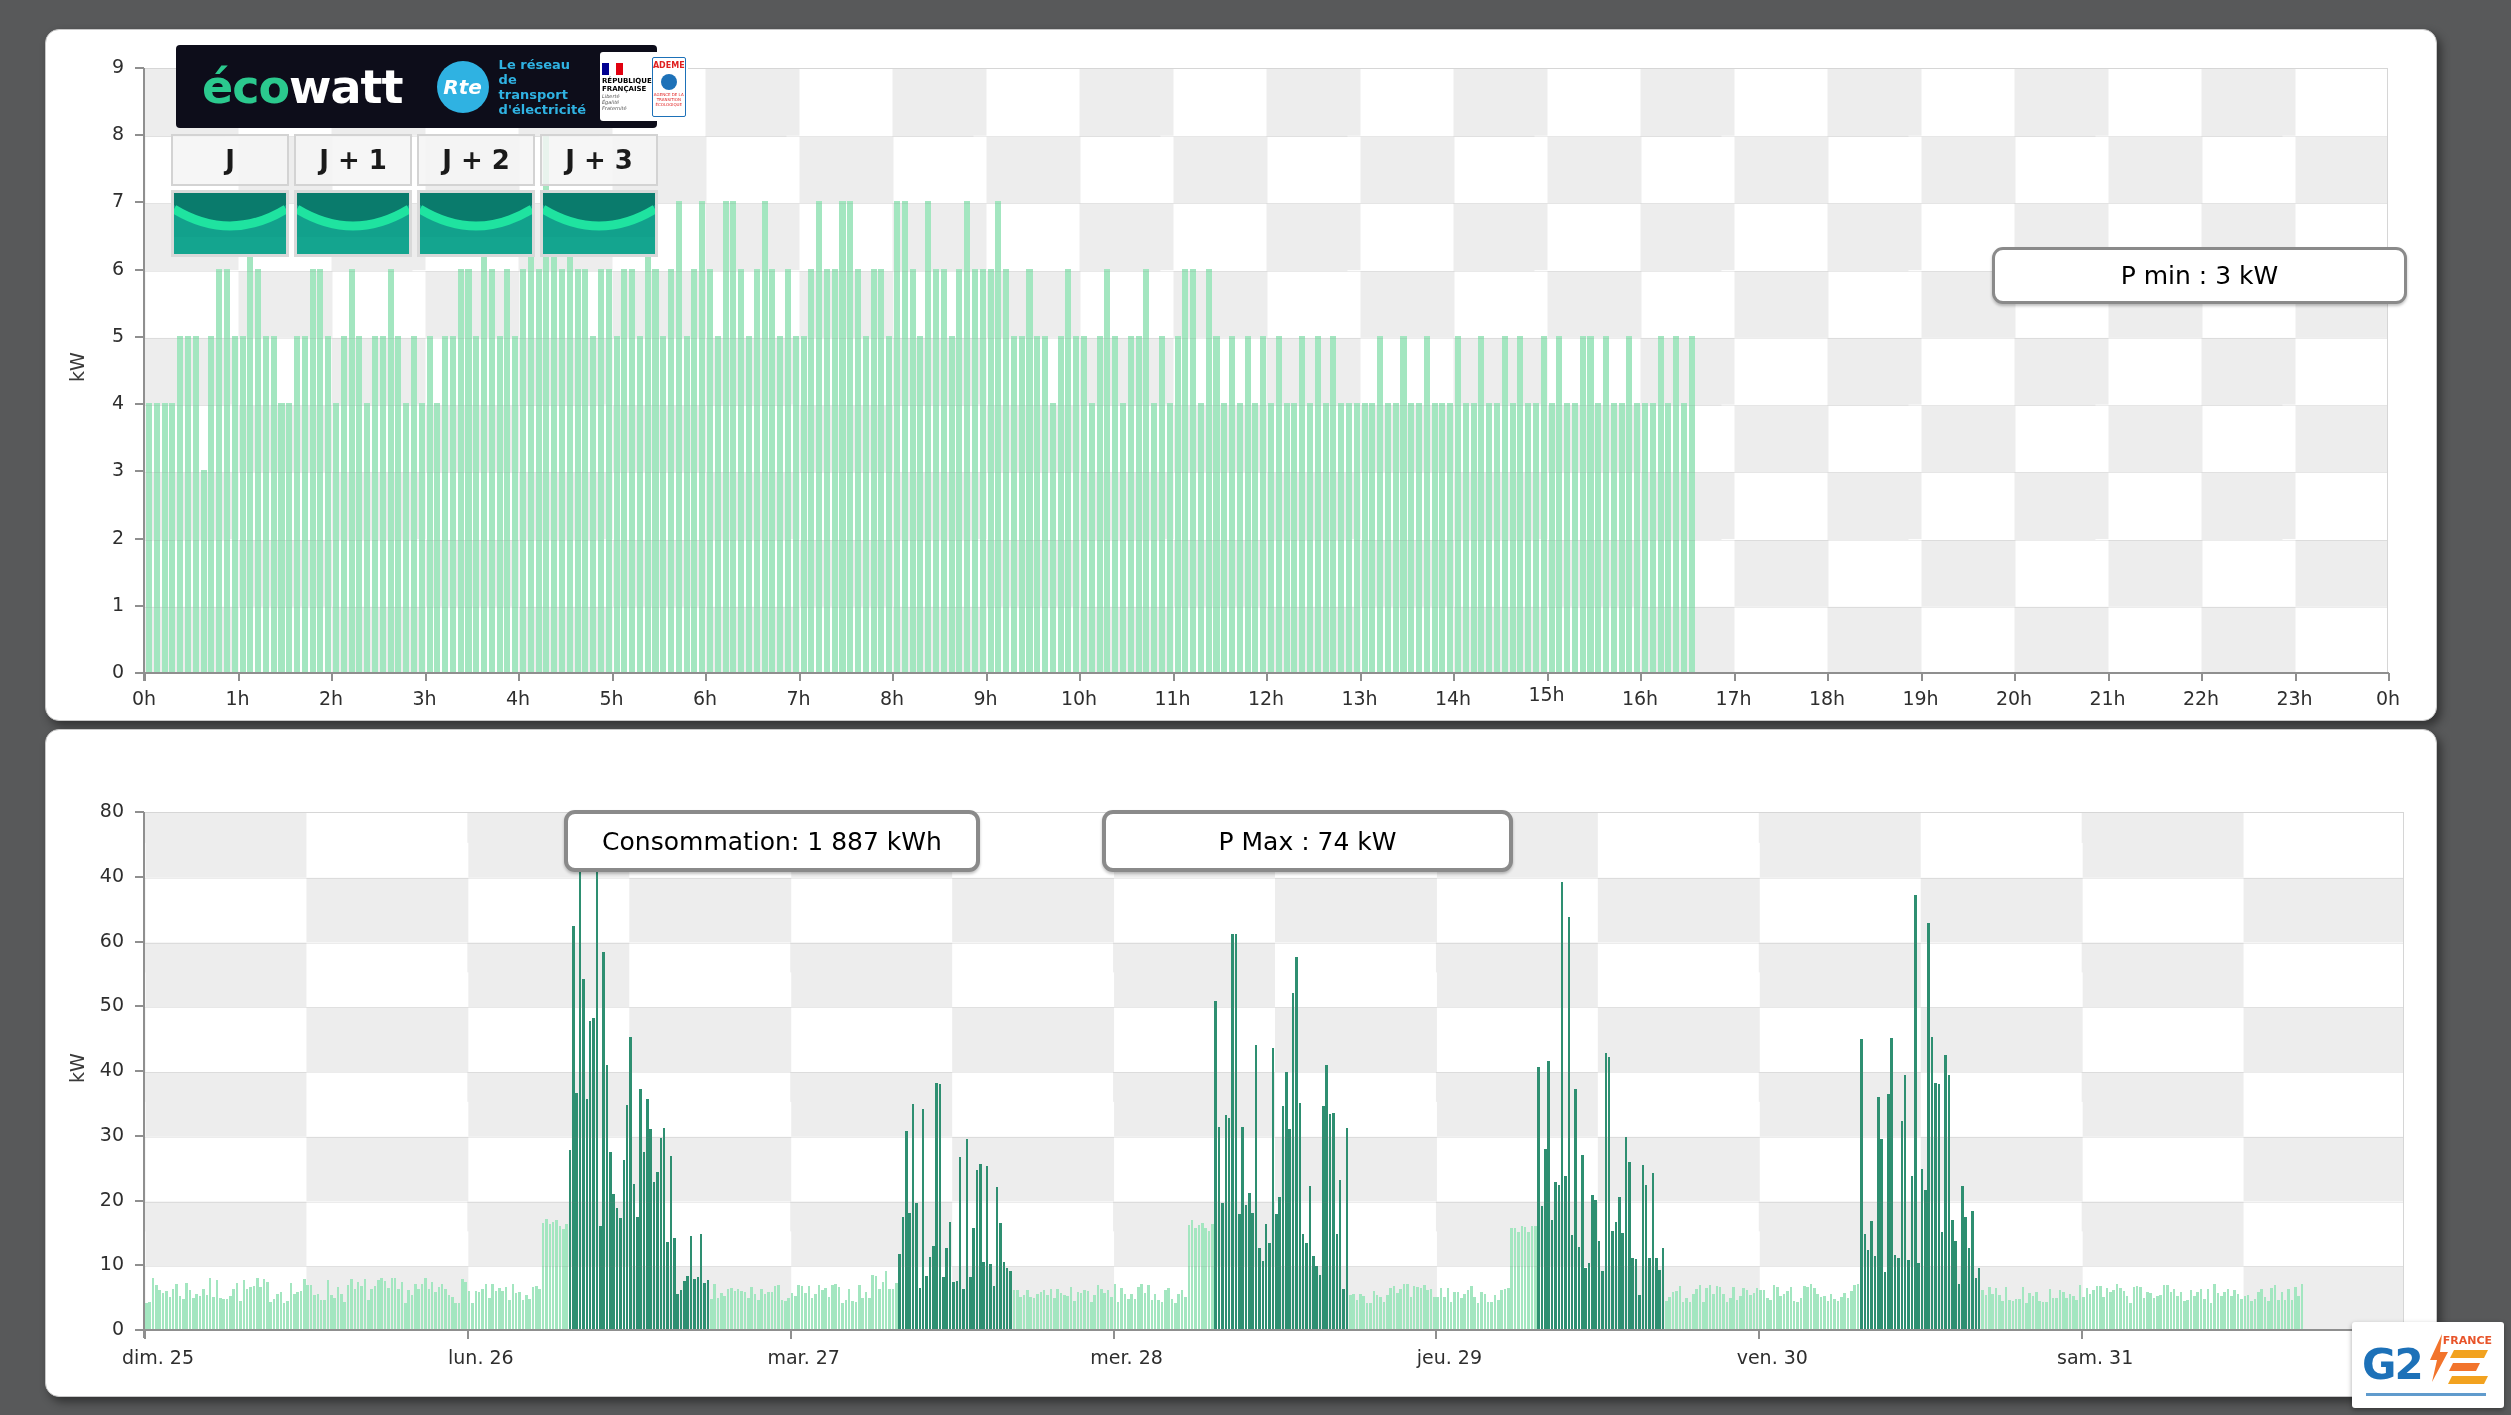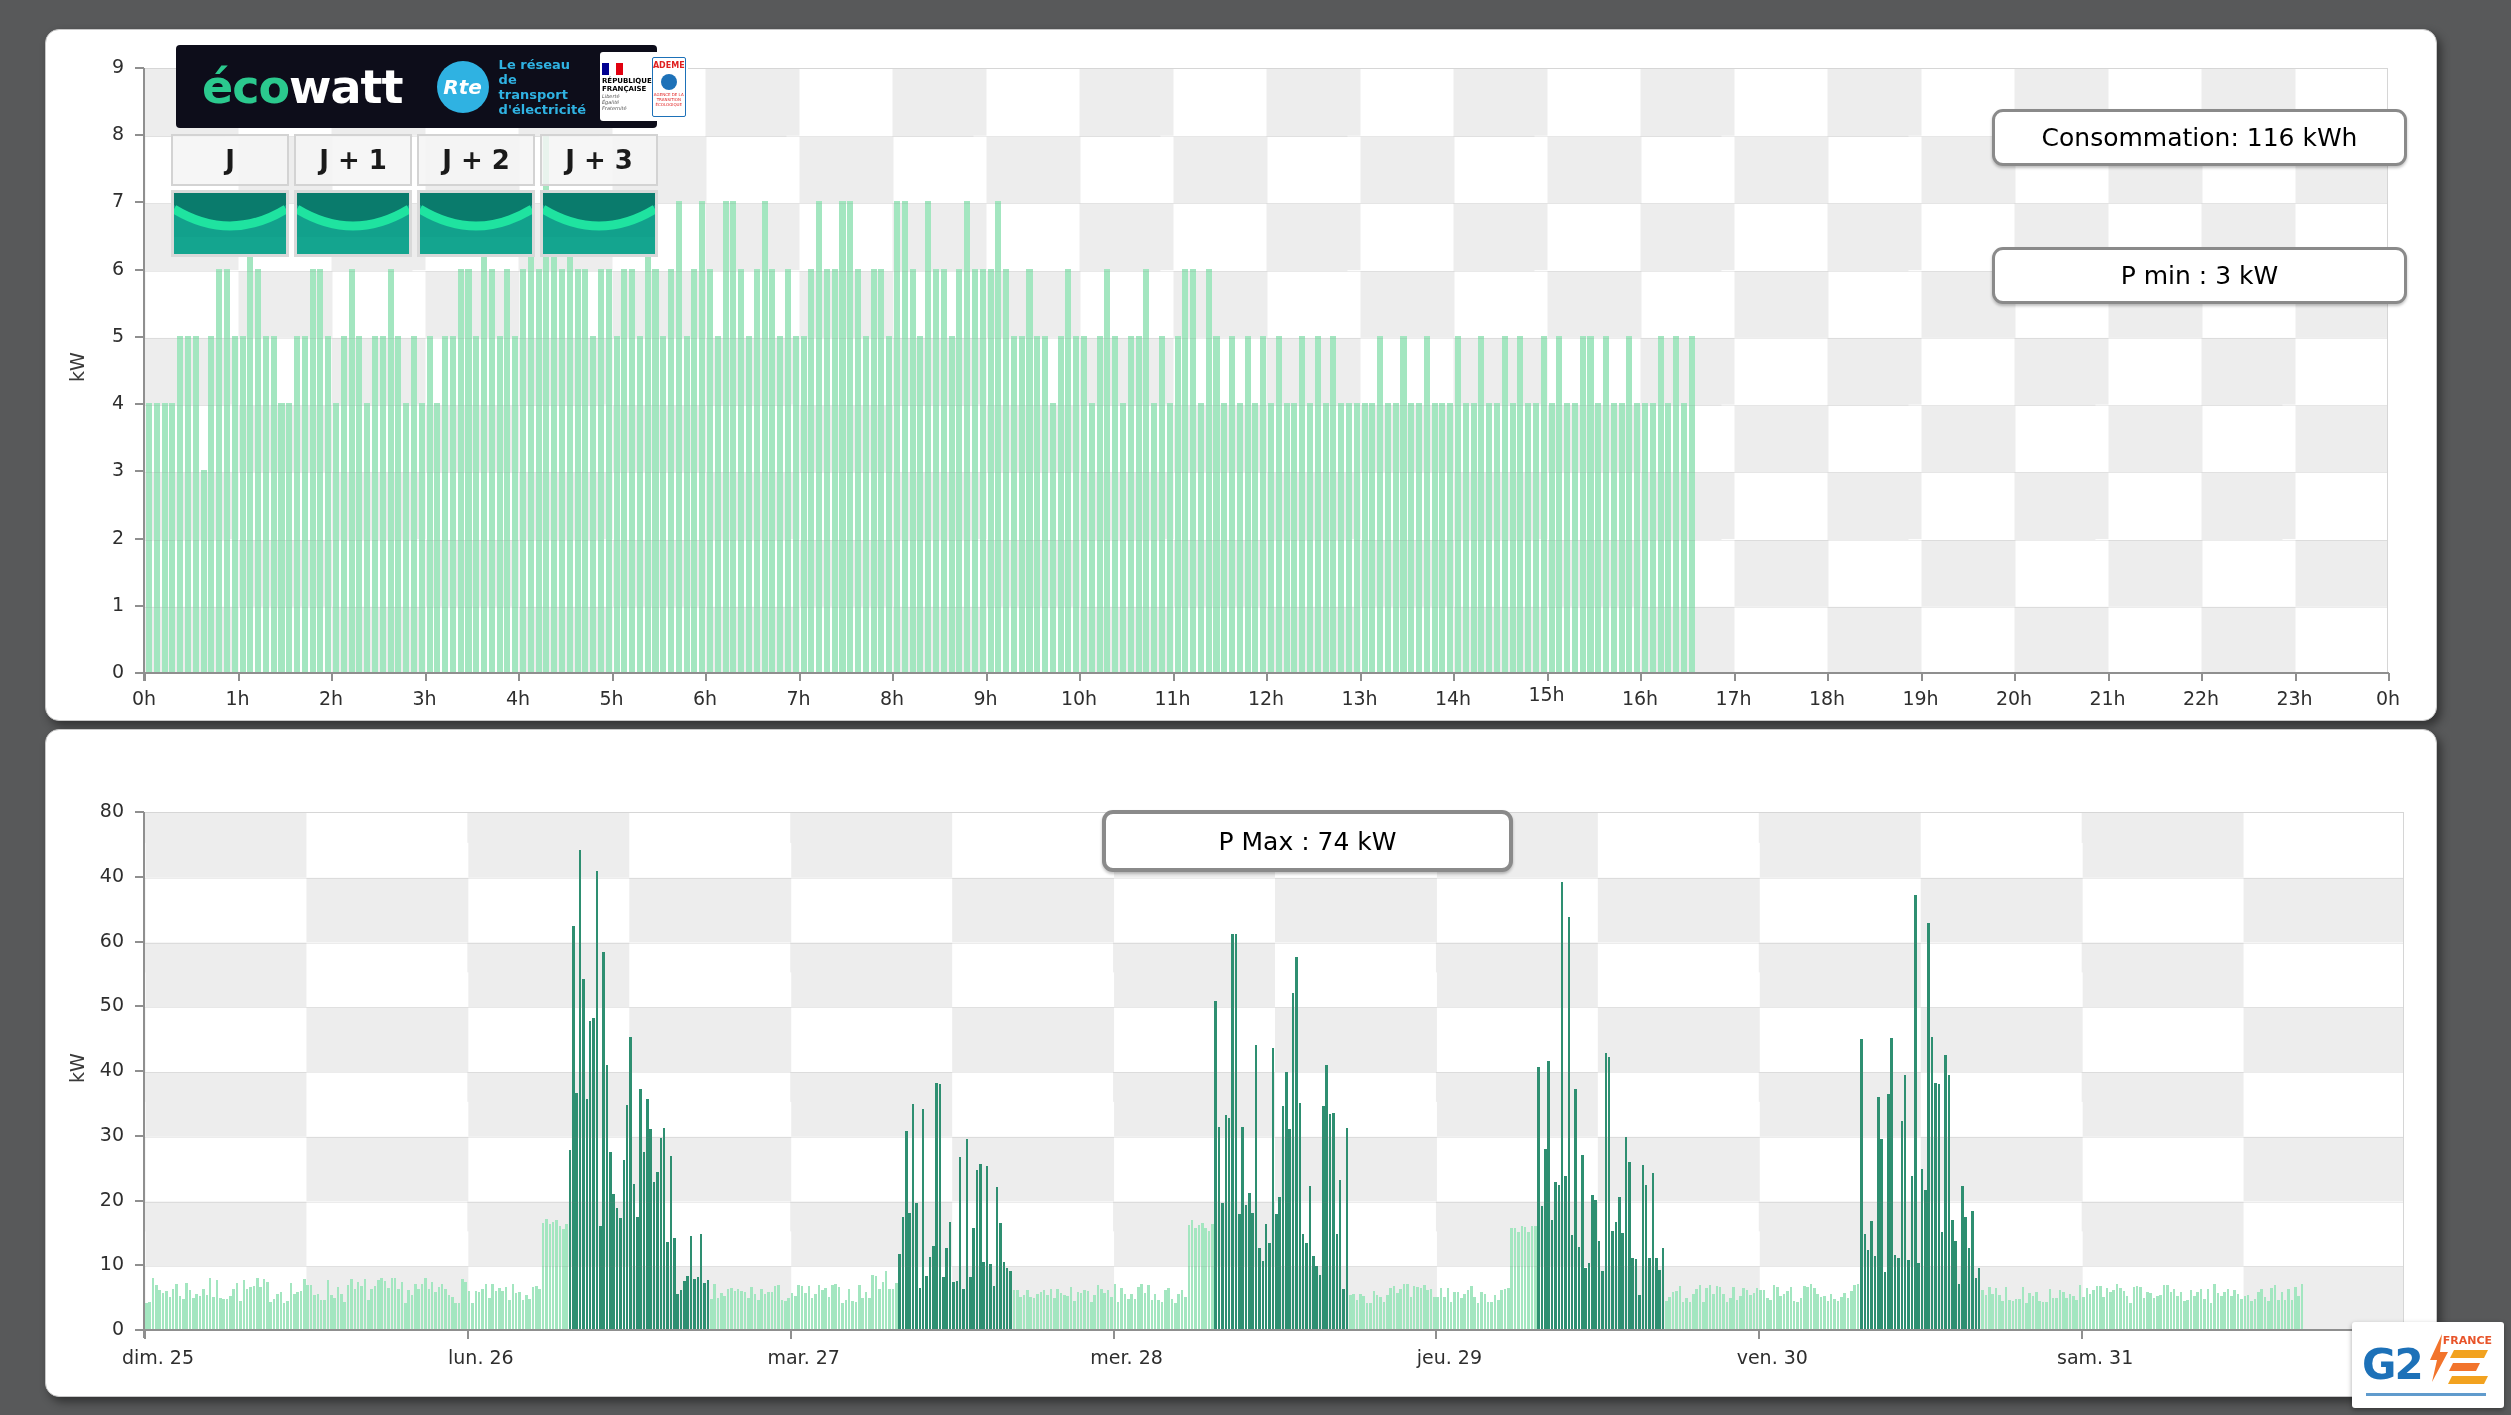--- a/index.html
+++ b/index.html
@@ -1009,24 +1009,24 @@
           <svg viewBox="0 0 112 61" preserveAspectRatio="none">
             <rect x="0" y="0" width="112" height="61" fill="#12a18c"></rect>
             <path d="M0,0 L112,0 L112,12 Q56,46 0,12 Z" fill="#0a7b6c"></path>
             <path d="M0,16 Q56,50 112,16" stroke="#1fe3a0" stroke-width="9" fill="none"></path>
             <rect x="0" y="44" width="112" height="17" fill="#15a890" opacity="0.65"></rect>
           </svg>
         </div>
       </div>
   </div>
 
-  <div class="statbox" style="left:1992px;top:109px;width:415px;height:57px;">Consommation: 116 kWh</div>
   <div class="statbox" style="left:1992px;top:247px;width:415px;height:57px;">P min : 3 kW</div>
 
 
+  <div class="statbox" style="left:564px;top:810px;width:416px;height:62px;border-width:4px;">Consommation: 1 887 kWh</div>
   <div class="statbox" style="left:1102px;top:810px;width:411px;height:62px;border-width:4px;">P Max :  74 kW</div>
 
   <div class="g2e-box">
     <div class="g2e-inner">
       <div class="g2e-g2">G2</div>
       <div class="g2e-france">FRANCE</div>
       <svg class="g2e-bolt" width="22" height="48" viewBox="0 0 22 48">
         <path d="M14 0 L2 26 L9 26 L4 48 L20 18 L12 18 Z" fill="#f2742c"></path>
       </svg>
       <svg class="g2e-bars" width="40" height="40" viewBox="0 0 40 40">

